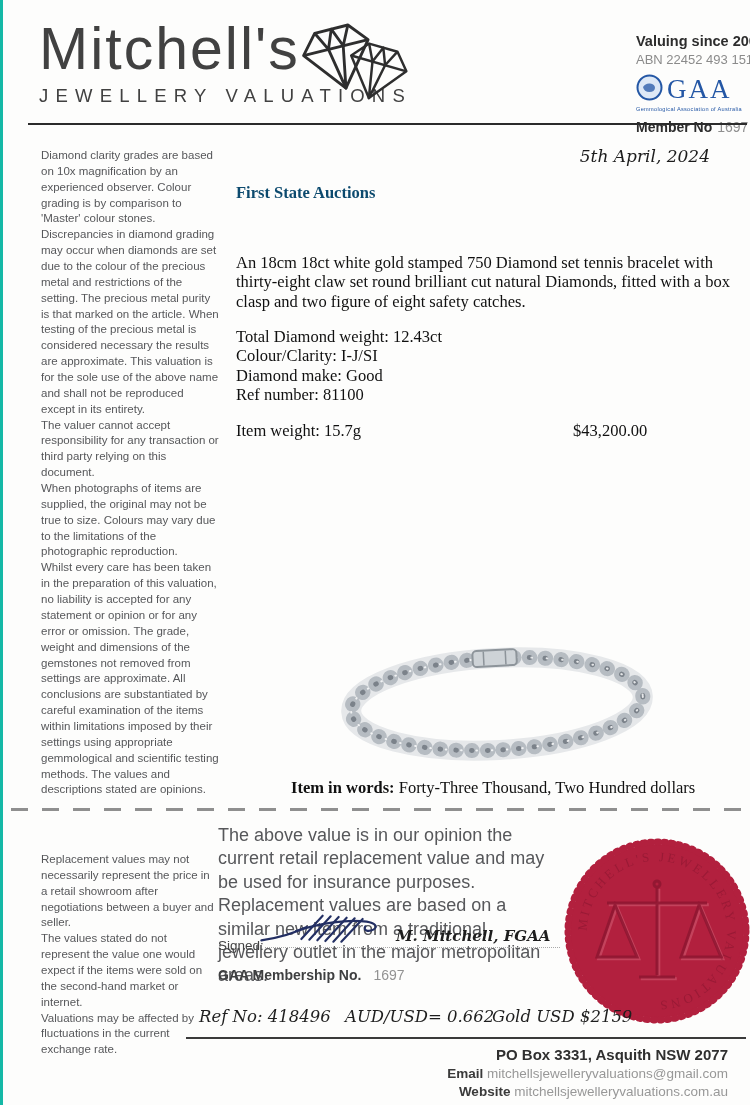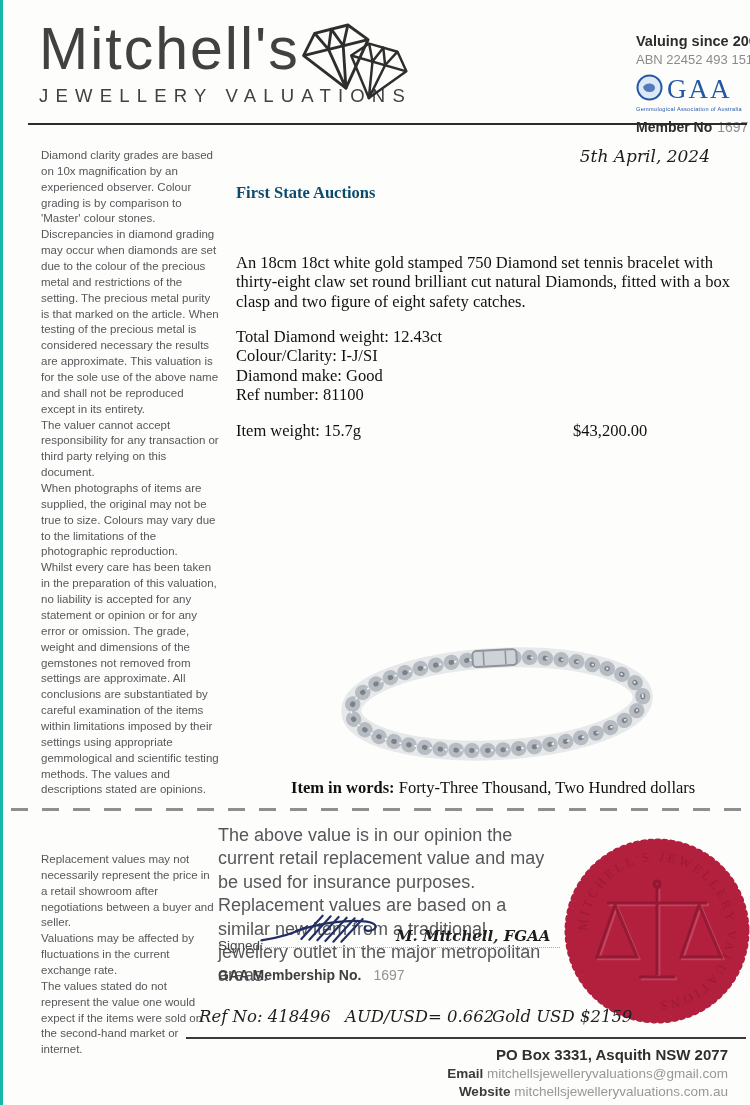--- a/index.html
+++ b/index.html
@@ -110,22 +110,22 @@
 
   <div class="sidebar-top">
     <p>Diamond clarity grades are based on 10x magnification by an experienced observer. Colour grading is by comparison to 'Master' colour stones. Discrepancies in diamond grading may occur when diamonds are set due to the colour of the precious metal and restrictions of the setting. The precious metal purity is that marked on the article. When testing of the precious metal is considered necessary the results are approximate. This valuation is for the sole use of the above name and shall not be reproduced except in its entirety.</p>
     <p>The valuer cannot accept responsibility for any transaction or third party relying on this document.</p>
     <p>When photographs of items are supplied, the original may not be true to size. Colours may vary due to the limitations of the photographic reproduction.</p>
     <p>Whilst every care has been taken in the preparation of this valuation, no liability is accepted for any statement or opinion or for any error or omission. The grade, weight and dimensions of the gemstones not removed from settings are approximate. All conclusions are substantiated by careful examination of the items within limitations imposed by their settings using appropriate gemmological and scientific testing methods. The values and descriptions stated are opinions.</p>
   </div>
 
   <div class="sidebar-bottom">
     <p>Replacement values may not necessarily represent the price in a retail showroom after negotiations between a buyer and seller.</p>
+    <p>The values stated do not represent the value one would expect if the items were sold on the second-hand market or internet.</p>
     <p>Valuations may be affected by fluctuations in the current exchange rate.</p>
-    <p>The values stated do not represent the value one would expect if the items were sold on the second-hand market or internet.</p>
   </div>
 
   <div class="date ital">5th April, 2024</div>
   <div class="client serif">First State Auctions</div>
   <div class="description serif">An 18cm 18ct white gold stamped 750 Diamond set tennis bracelet with thirty-eight claw set round brilliant cut natural Diamonds, fitted with a box clasp and two figure of eight safety catches.</div>
 
   <div class="details serif">
     <div>Total Diamond weight: 12.43ct</div>
     <div>Colour/Clarity: I-J/SI</div>
     <div>Diamond make: Good</div>

